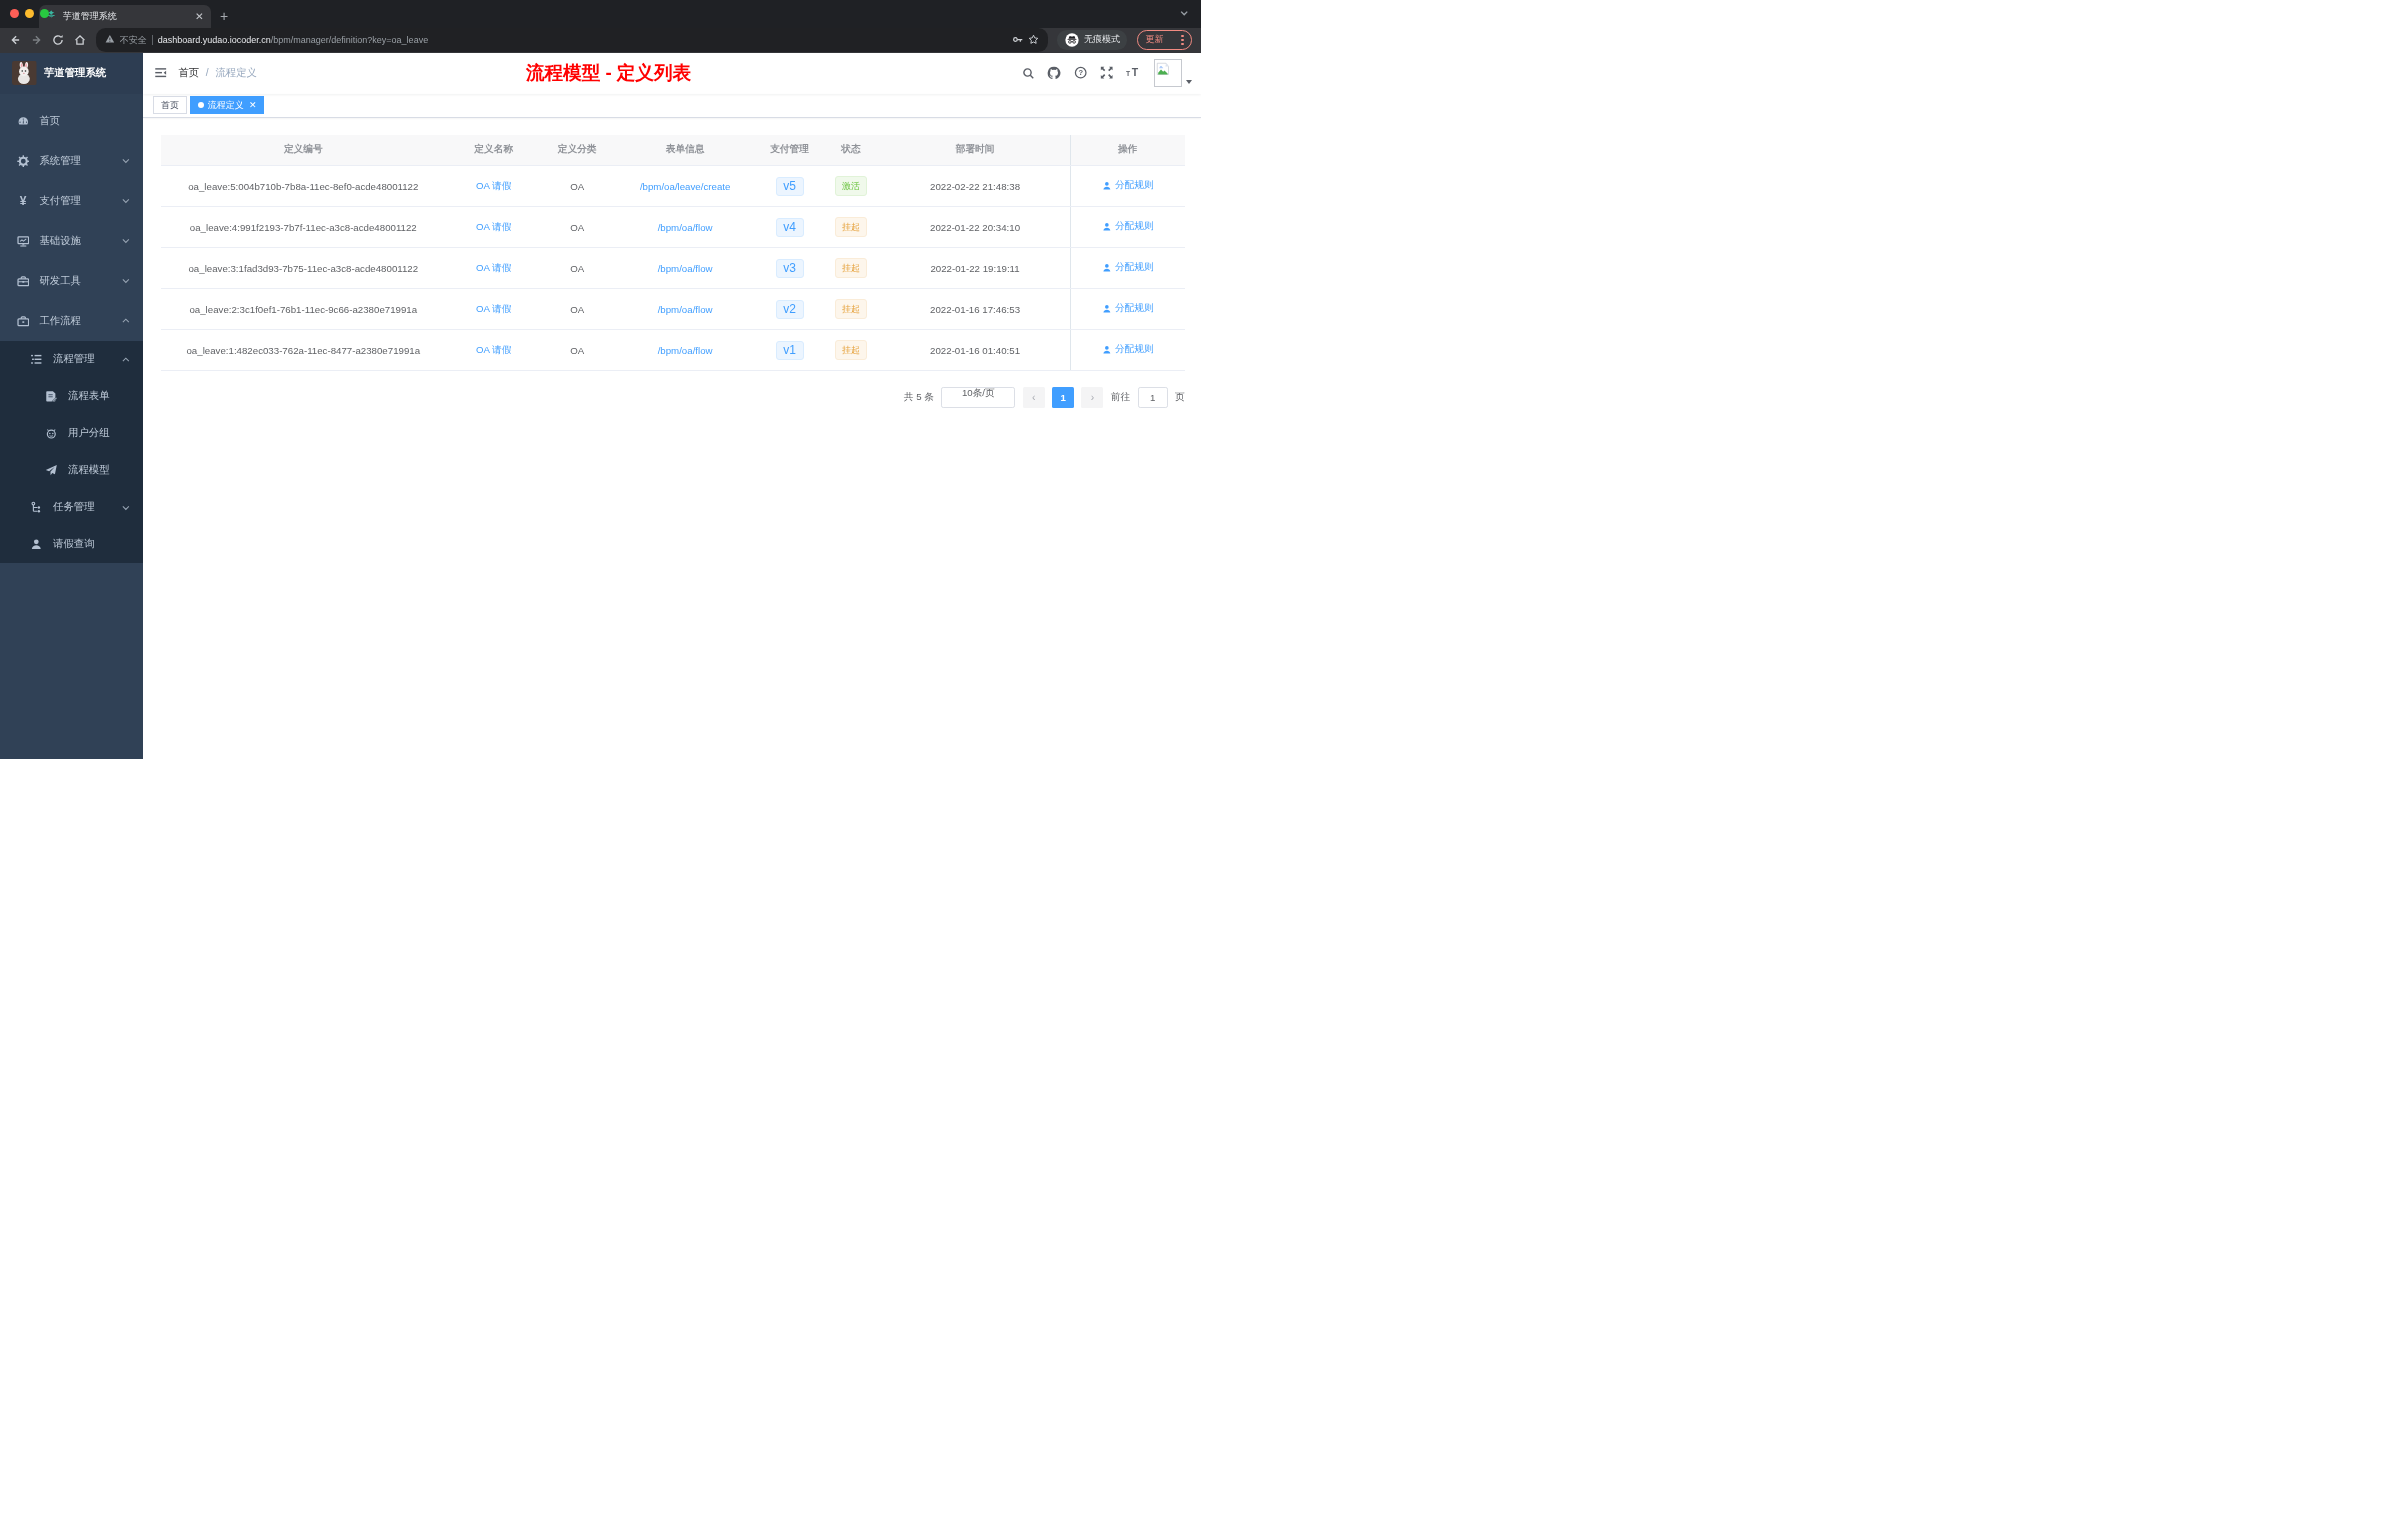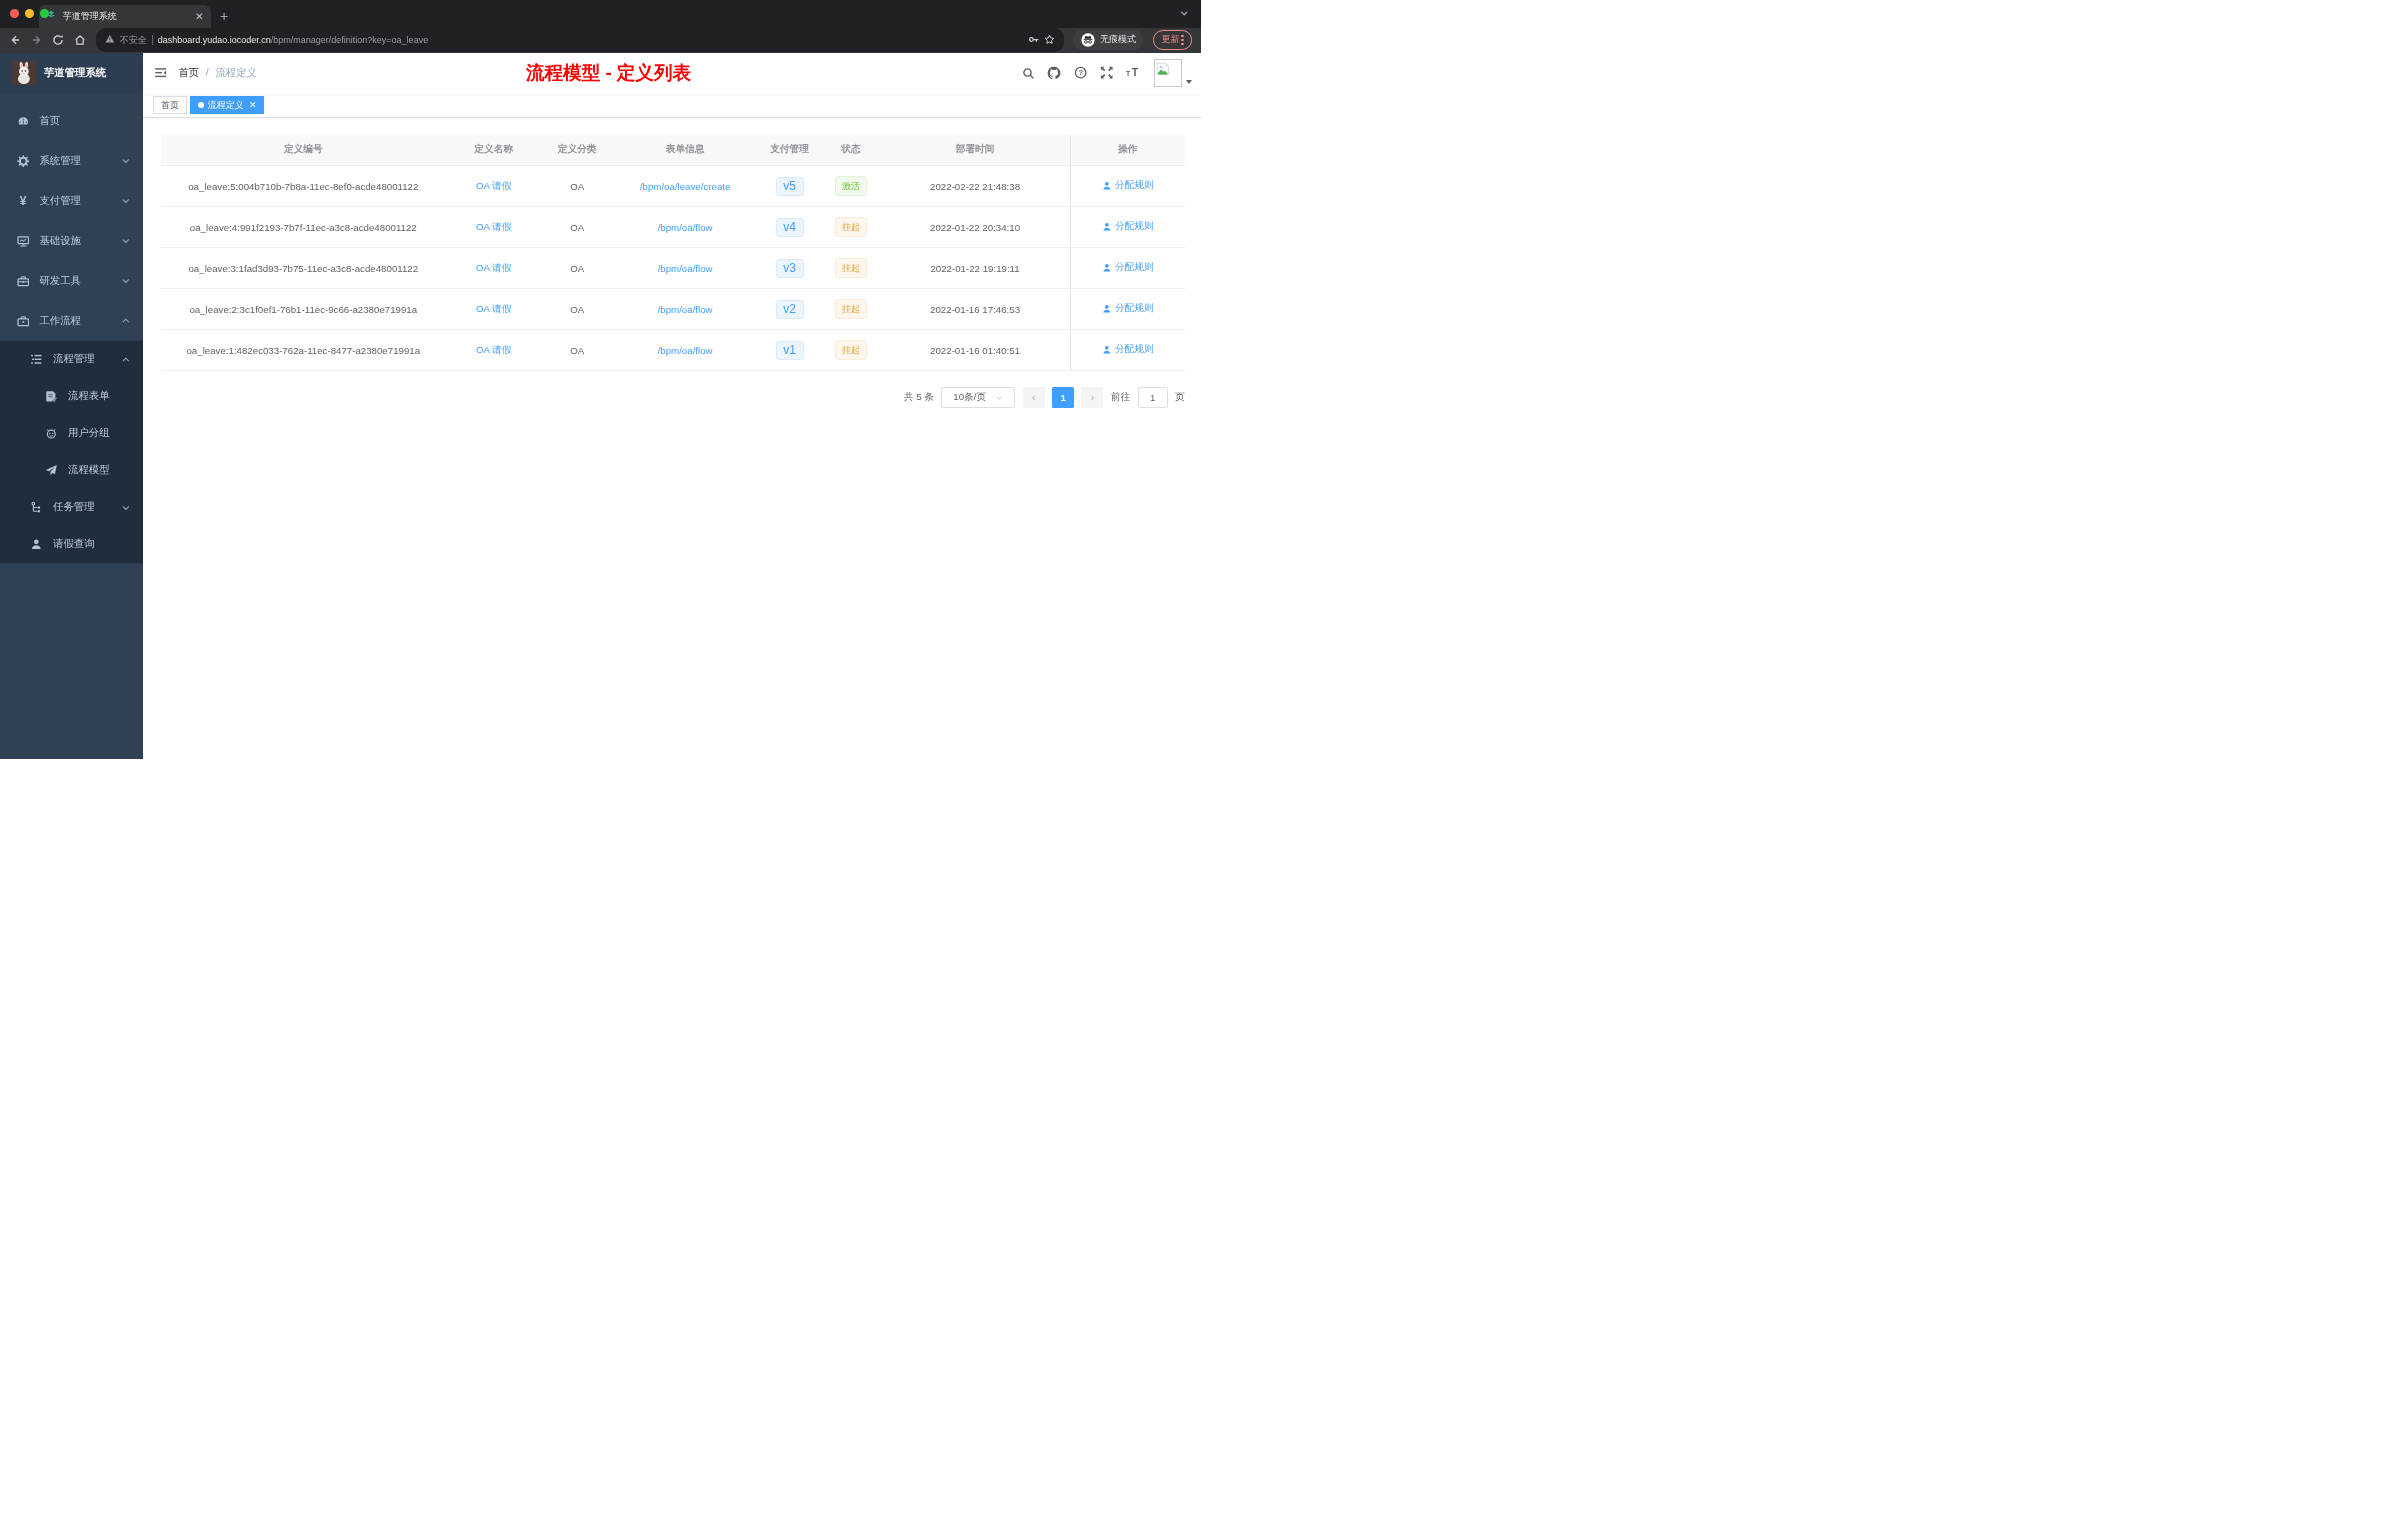--- a/index.html
+++ b/index.html
@@ -22,21 +22,21 @@
   .toolbar { height:25px; background:#35363a; display:flex; align-items:center; gap:9.7px; padding:0 9px; flex-shrink:0; }
   .nav-btn { color:#cdd0d4; font-size:12px; line-height:1; cursor:pointer; display:flex; align-items:center; }
   .nav-btn.dim { color:#7c8084; }
   .urlbar { flex:1; height:24px; background:#202124; border-radius:9.7px; display:flex; align-items:center; gap:5.2px; padding:0 9px; font-size:9px; color:#9aa0a6; }
   .url-divider { width:0.7px; height:10.4px; background:#5f6368; }
   .url-host { color:#e8eaed; }
   .url-path { color:#9aa0a6; }
   .url-spacer { flex:1; }
   .chip { height:19.3px; border-radius:9.7px; display:flex; align-items:center; gap:5.2px; padding:0 7.4px; font-size:9px; flex-shrink:0; }
   .chip.incognito { background:#3c4043; color:#e8eaed; }
-  .chip.update { border:0.7px solid #f28b82; color:#f28b82; gap:2px; }
+  .chip.update { border:0.7px solid #f28b82; color:#f28b82; gap:18px; }
   .kebab { display:flex; flex-direction:column; gap:1.5px; }
   .kebab i { width:2.2px; height:2.2px; border-radius:50%; background:#f28b82; }
 
   
   .app { flex:1; display:flex; min-height:0; }
 
   
   .sidebar { width:143px; background:#304156; flex-shrink:0; color:#bfcbd9; overflow:hidden; }
   .logo-row { height:41px; display:flex; align-items:center; padding:0 12px; gap:7.4px; background:#2d3d52; }
   .logo-img { width:24.5px; height:24.5px; border-radius:2.2px; overflow:hidden; flex-shrink:0; }
@@ -81,21 +81,21 @@
   a.tlink { color:#409eff; text-decoration:none; cursor:pointer; }
   .badge-version { display:inline-block; padding:1.5px 6.7px; font-size:12px; border-radius:3px; background:#ecf5ff; border:0.7px solid #d9ecff; color:#409eff; }
   .badge-status { display:inline-block; padding:2.2px 6px; font-size:9px; border-radius:3px; }
   .badge-status.success { background:#f0f9eb; border:0.7px solid #e1f3d8; color:#67c23a; }
   .badge-status.warning { background:#fdf6ec; border:0.7px solid #faecd8; color:#e6a23c; }
   .op-link { color:#409eff; font-size:9.7px; display:inline-flex; align-items:center; gap:3.7px; cursor:pointer; }
 
   
   .pager { display:flex; justify-content:flex-end; align-items:center; margin-top:16.3px; font-size:9.7px; color:#606266; }
   .pager > * { margin-left:7.4px;text-align:right; }
-  .page-size-select { width:74px; height:21px; border:0.7px solid #dcdfe6; border-radius:2.2px; display:flex; align-items:center; justify-content:center; gap:9px; color:#606266; cursor:pointer; background:#fff; }
+  .page-size-select { width:74px; height:21px; border:0.7px solid #dcdfe6; border-radius:2.2px; display:flex; align-items:center; justify-content:center; gap:9px; color:#606266; cursor:pointer; background:#fff;flex-direction:column; }
   .ps-caret { color:#c0c4cc; font-size:7.4px; }
   .pg-btn { width:22px; height:21px; background:#f4f4f5; border-radius:1.5px; display:flex; align-items:center; justify-content:center; color:#a8abb2; font-size:10.4px; cursor:pointer; }
   .pg-active { width:22px; height:21px; background:#409eff; border-radius:1.5px; display:flex; align-items:center; justify-content:center; color:#fff; font-weight:bold; font-size:9.7px; cursor:default; }
   .goto-input { width:30px; height:21px; border:0.7px solid #dcdfe6; border-radius:2.2px; text-align:center; font-size:9.7px; color:#606266; font-family:inherit; }
 </style>
 </head>
 <body>
 
 <div class="browser">
 

